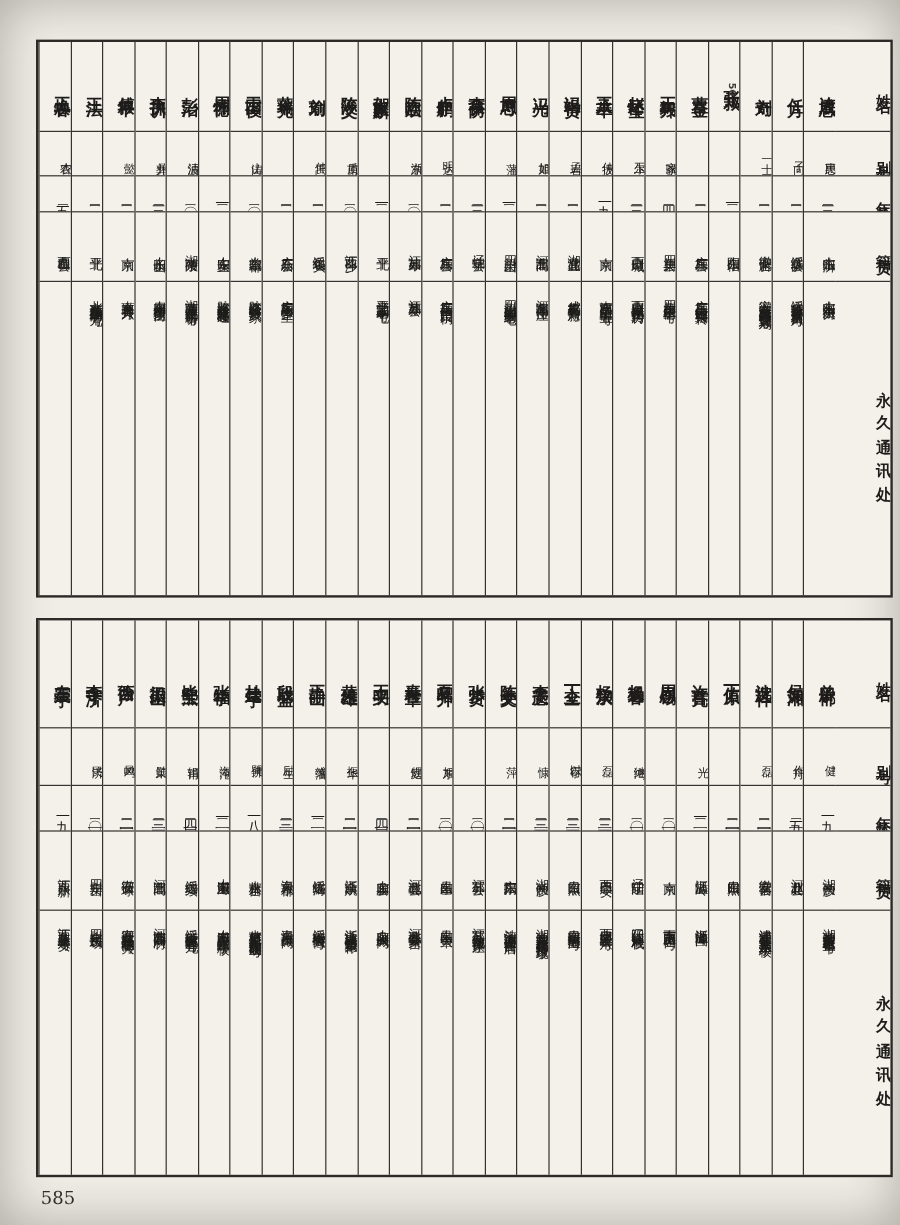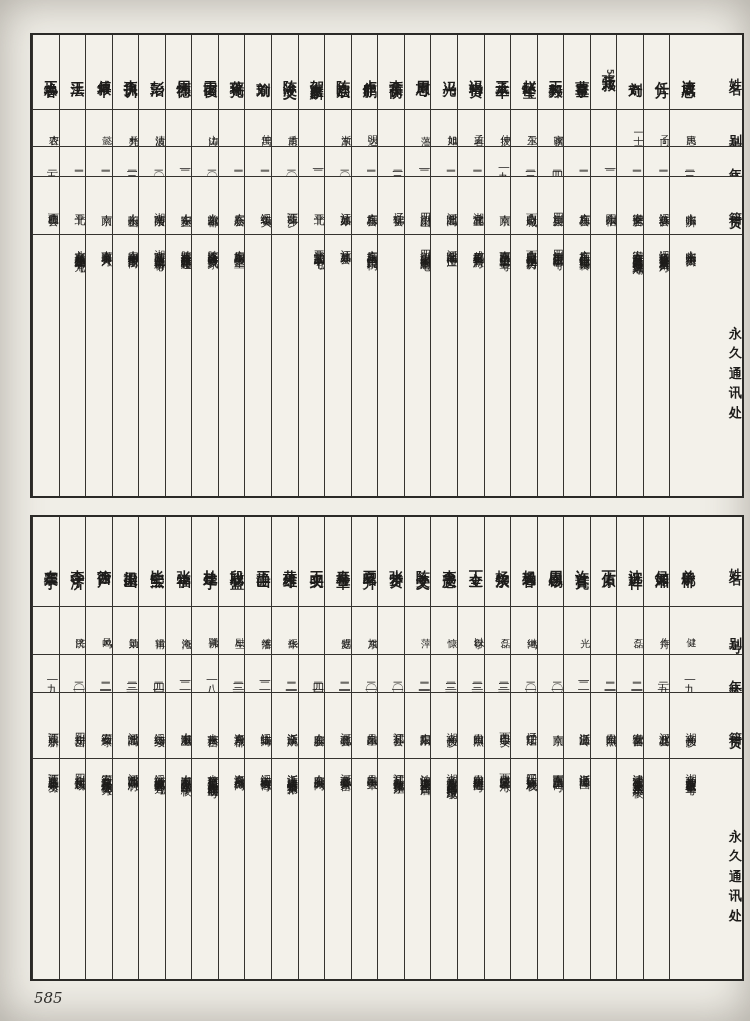--- a/index.html
+++ b/index.html
@@ -61,21 +61,20 @@
     text-orientation:mixed;
     letter-spacing:0;
     color:#3c3a36;
   }
   .page-number{
     position:absolute;
     left:34px;bottom:14px;
     font-size:15px;
     font-family:"DejaVu Serif",serif;
     color:#2e2d2a;
-    font-style:italic;
   }
 </style>
 </head>
 <body>
 
 <div class="page">
 
   <div class="dtable t1">
     <div class="col head">
       <div class="cell cell-name">姓名</div>

